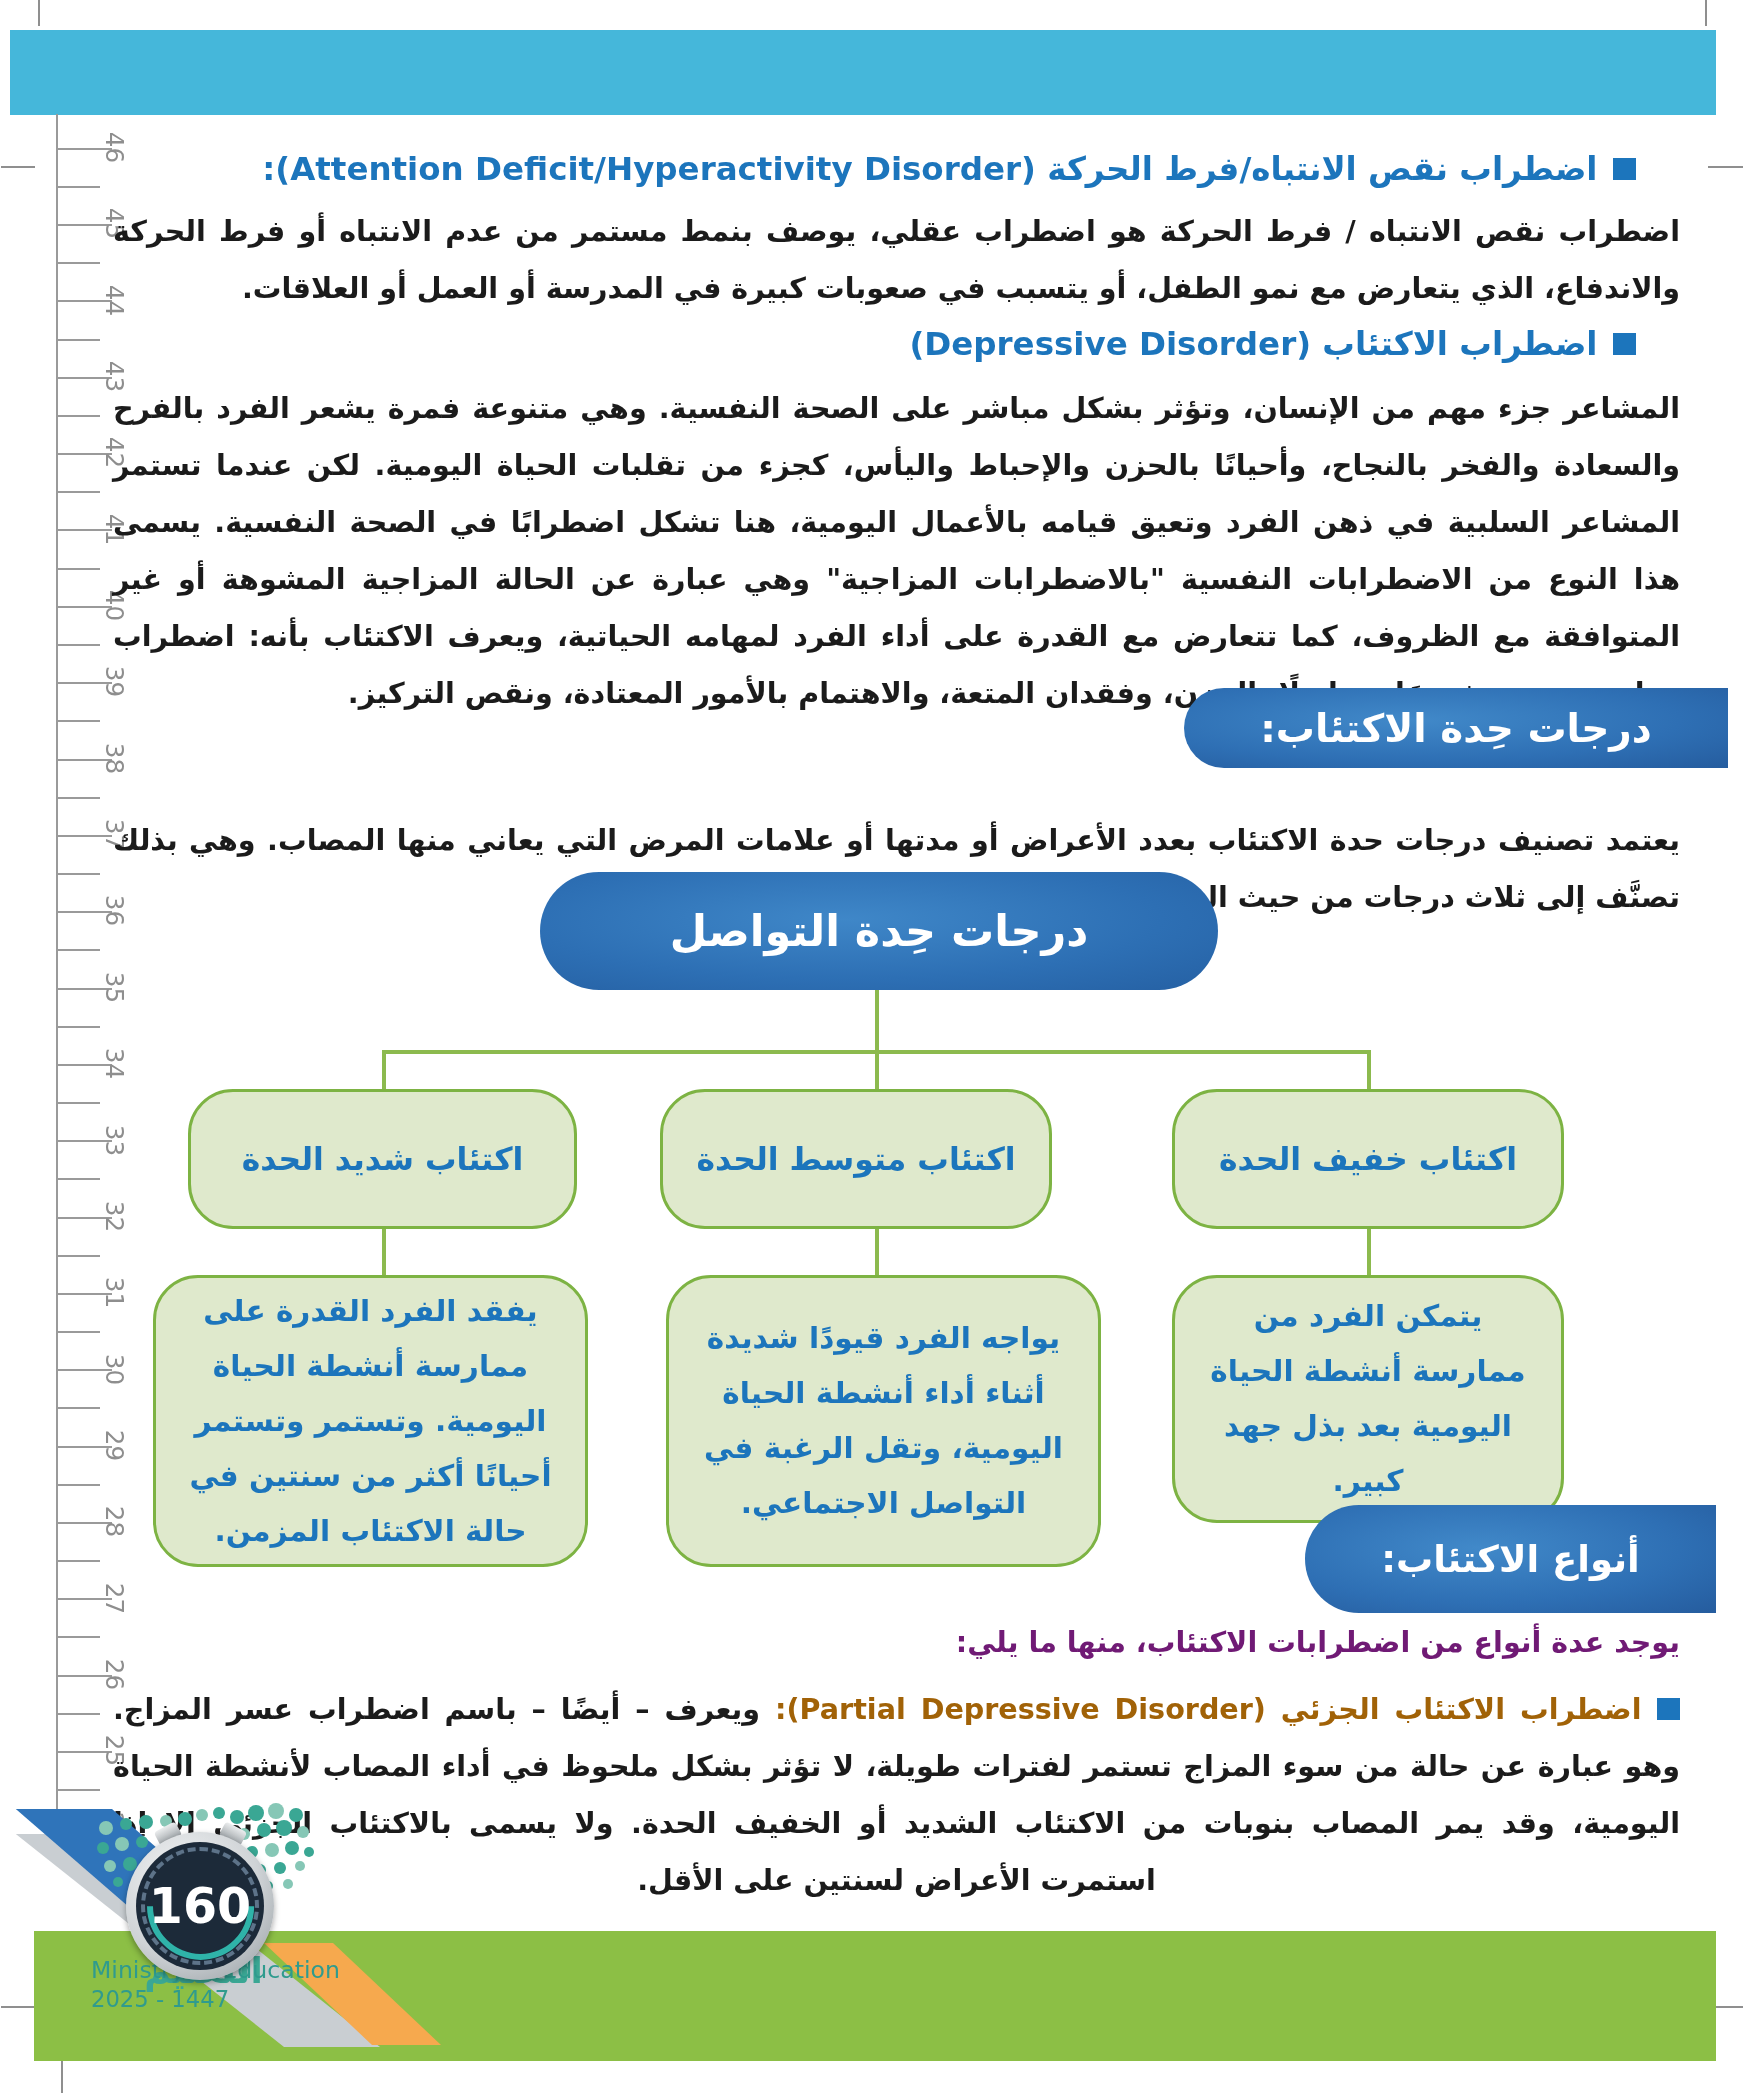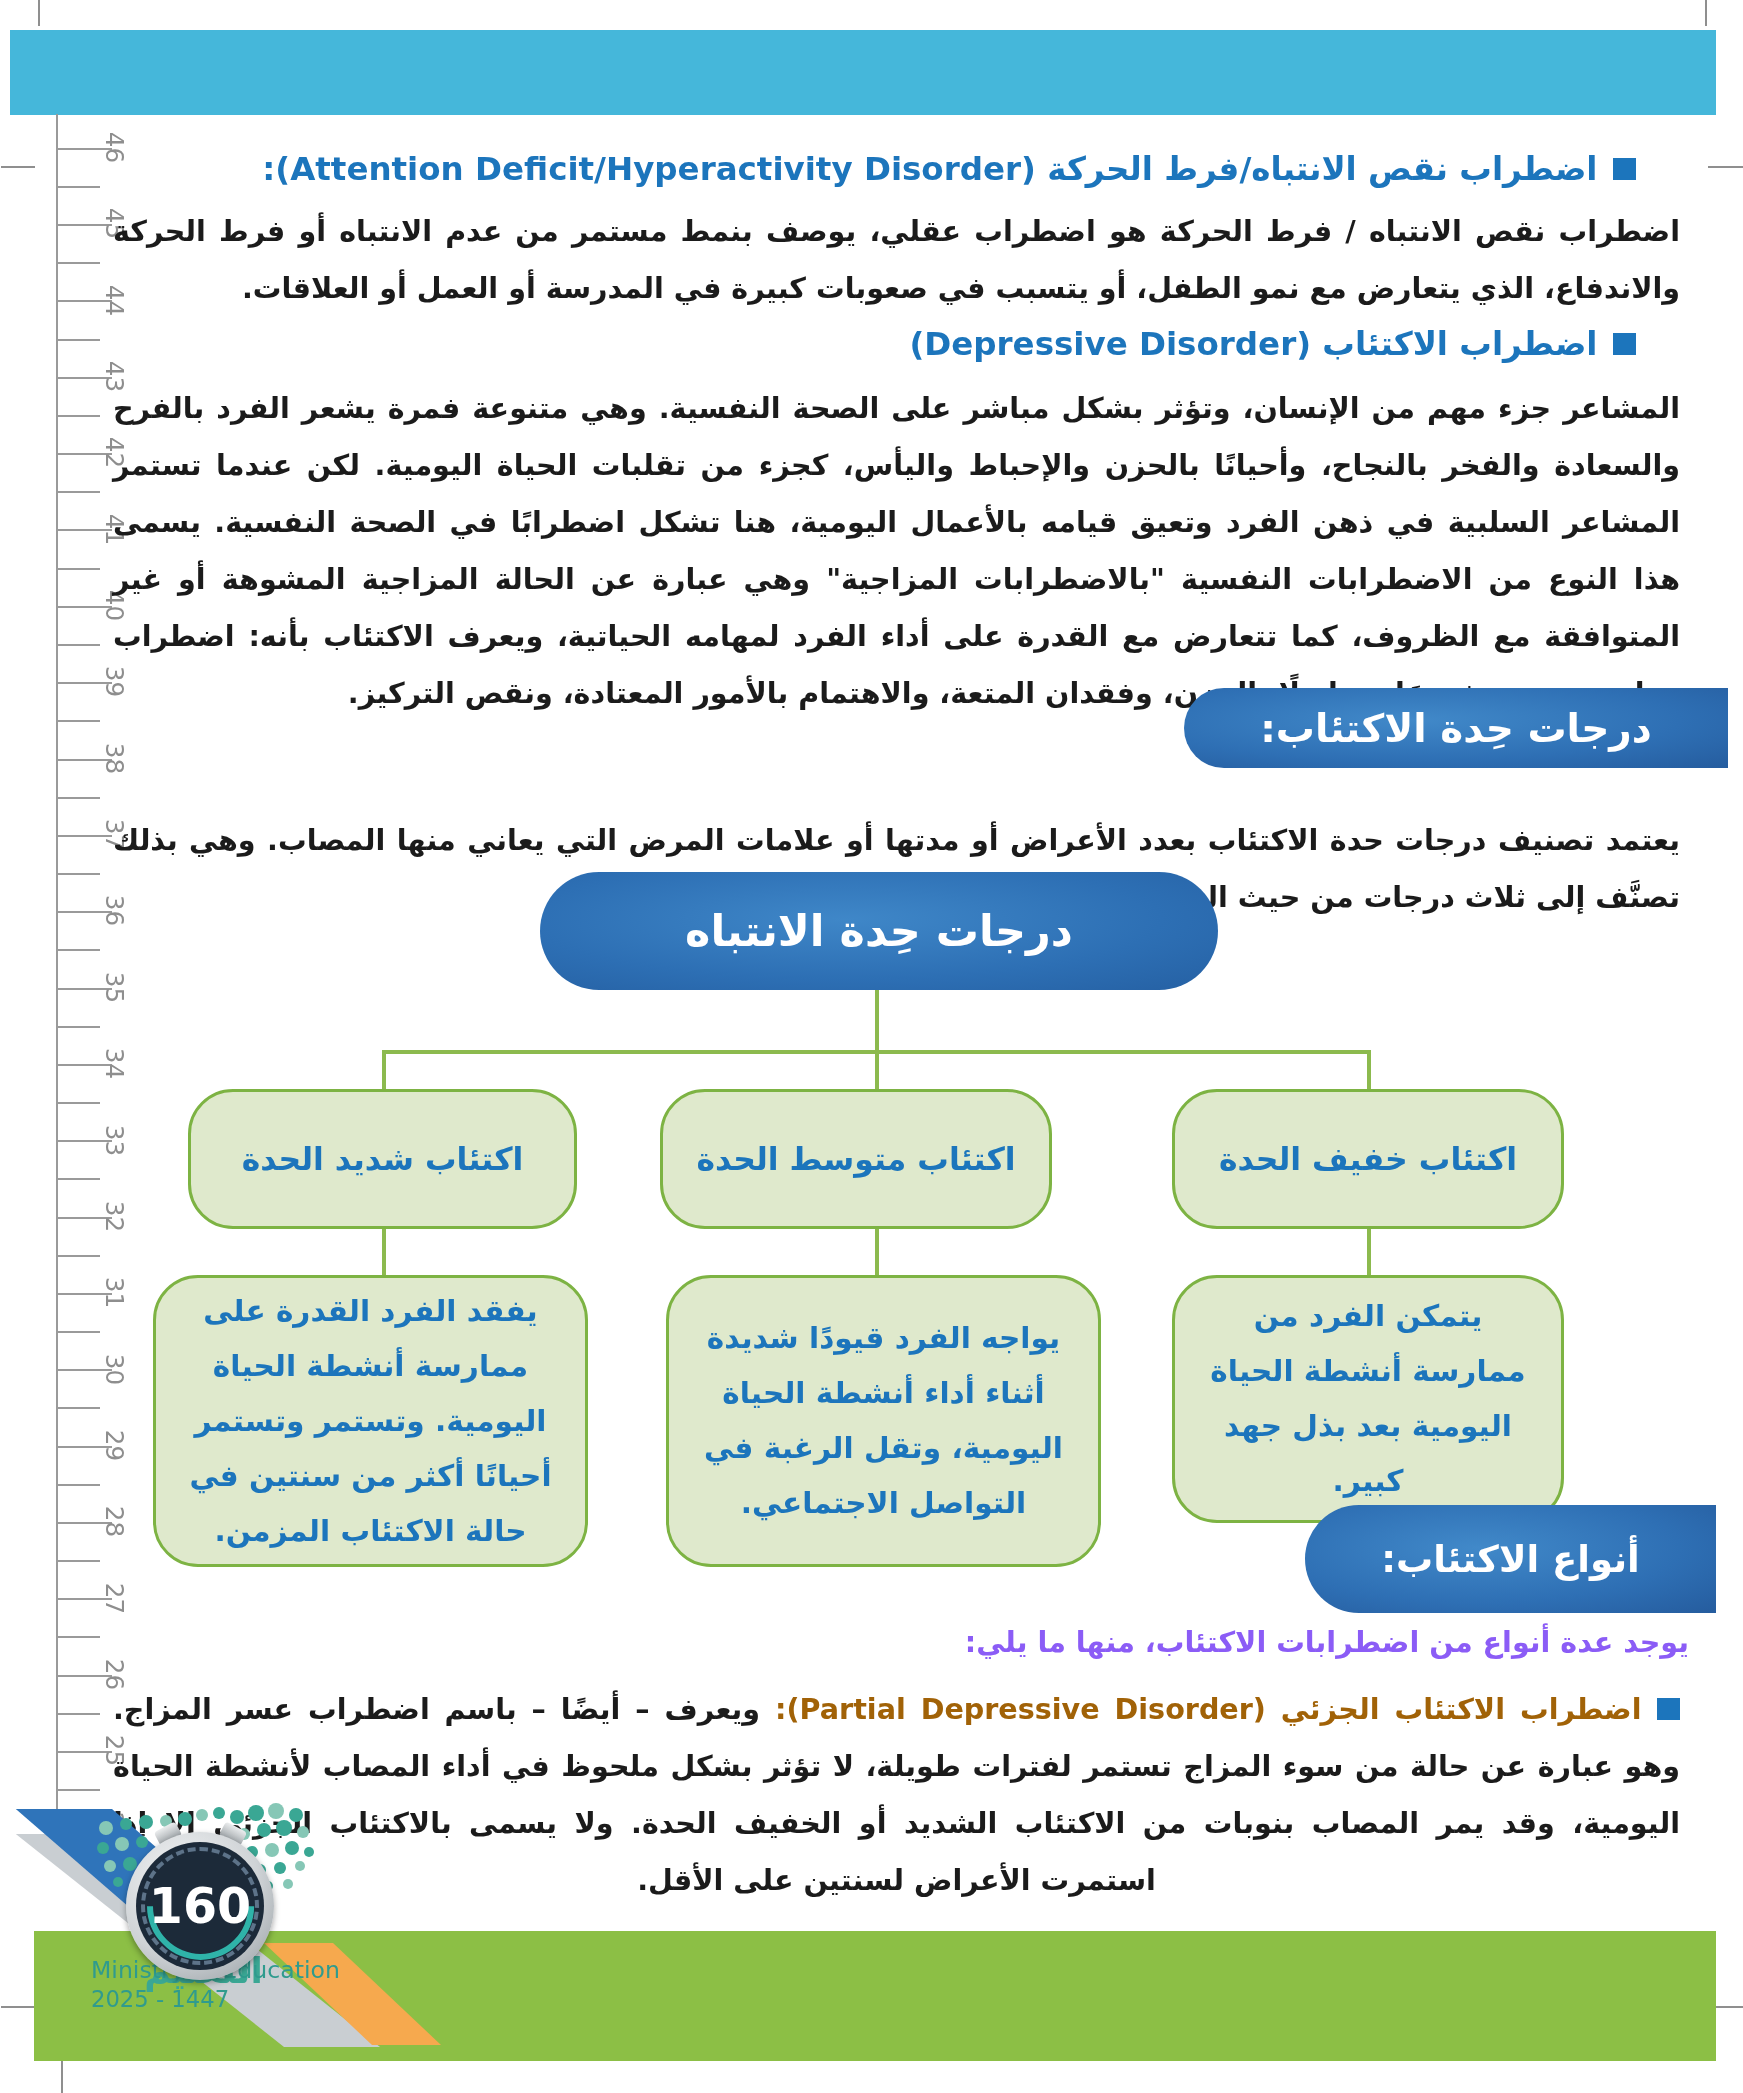--- a/index.html
+++ b/index.html
@@ -28,21 +28,21 @@
   .bullet-sq{
     display:inline-block;width:22.7px;height:22.7px;background:#1c75bc;margin-left:15.8px;
     vertical-align:middle;position:relative;top:-2px;
   }
   .body-par{
     position:absolute;right:64px;left:113px;direction:rtl;color:#1b1b1b;
     font-size:28.6px;font-weight:bold;line-height:57px;text-align:justify;text-align-last:right;
   }
   .body-par.center-last{text-align-last:center;}
   .intro-line{
-    position:absolute;right:55px;direction:rtl;color:#8b5cf6;font-size:28.6px;font-weight:bold;
+    position:absolute;right:64px;direction:rtl;color:#701a75;font-size:28.6px;font-weight:bold;
     white-space:nowrap;
   }
   .inline-title{color:#a16207;}
   
   .sect-banner{
     position:absolute;color:#ffffff;font-weight:bold;font-size:39px;direction:rtl;
     background:radial-gradient(ellipse at 42% 40%, #4189c9 0%, #2e6fb4 55%, #245fa0 100%);
     background-color:#2e6fb4;
     background-image:radial-gradient(ellipse at 42% 40%, #4189c9 0%, #2e6fb4 60%, #255c9e 100%);
     display:flex;align-items:center;justify-content:center;
@@ -180,21 +180,21 @@
 <div class="heading" style="top:325px;">
   <span class="bullet-sq"></span><span>اضطراب الاكتئاب (Depressive Disorder)</span>
 </div>
 
 <div class="body-par" style="top:380px;">المشاعر جزء مهم من الإنسان، وتؤثر بشكل مباشر على الصحة النفسية. وهي متنوعة فمرة يشعر الفرد بالفرح والسعادة والفخر بالنجاح، وأحيانًا بالحزن والإحباط واليأس، كجزء من تقلبات الحياة اليومية. لكن عندما تستمر المشاعر السلبية في ذهن الفرد وتعيق قيامه بالأعمال اليومية، هنا تشكل اضطرابًا في الصحة النفسية. يسمى هذا النوع من الاضطرابات النفسية "بالاضطرابات المزاجية" وهي عبارة عن الحالة المزاجية المشوهة أو غير المتوافقة مع الظروف، كما تتعارض مع القدرة على أداء الفرد لمهامه الحياتية، ويعرف الاكتئاب بأنه: اضطراب مزاجي يسبب شعورًا متواصلًا بالحزن، وفقدان المتعة، والاهتمام بالأمور المعتادة، ونقص التركيز.</div>
 
 <div class="sect-banner round-left" style="left:1184px;top:688px;width:544px;height:80px;">درجات حِدة الاكتئاب:</div>
 
 <div class="body-par" style="top:812px;">يعتمد تصنيف درجات حدة الاكتئاب بعدد الأعراض أو مدتها أو علامات المرض التي يعاني منها المصاب. وهي بذلك تصنَّف إلى ثلاث درجات من حيث الحدة كما يلي:</div>
 
-<div class="dg-root">درجات حِدة الانتباه</div>
+<div class="dg-root">درجات حِدة التواصل</div>
 
 <div class="dg-line" style="left:875px;top:990px;width:3.9px;height:62px;"></div>
 <div class="dg-line" style="left:382px;top:1050px;width:989px;height:3.9px;"></div>
 <div class="dg-line" style="left:1367px;top:1052px;width:3.9px;height:39px;"></div>
 <div class="dg-line" style="left:875px;top:1052px;width:3.9px;height:39px;"></div>
 <div class="dg-line" style="left:382px;top:1052px;width:3.9px;height:39px;"></div>
 <div class="dg-line" style="left:1367px;top:1227px;width:3.9px;height:49px;"></div>
 <div class="dg-line" style="left:875px;top:1227px;width:3.9px;height:49px;"></div>
 <div class="dg-line" style="left:382px;top:1227px;width:3.9px;height:49px;"></div>
 

